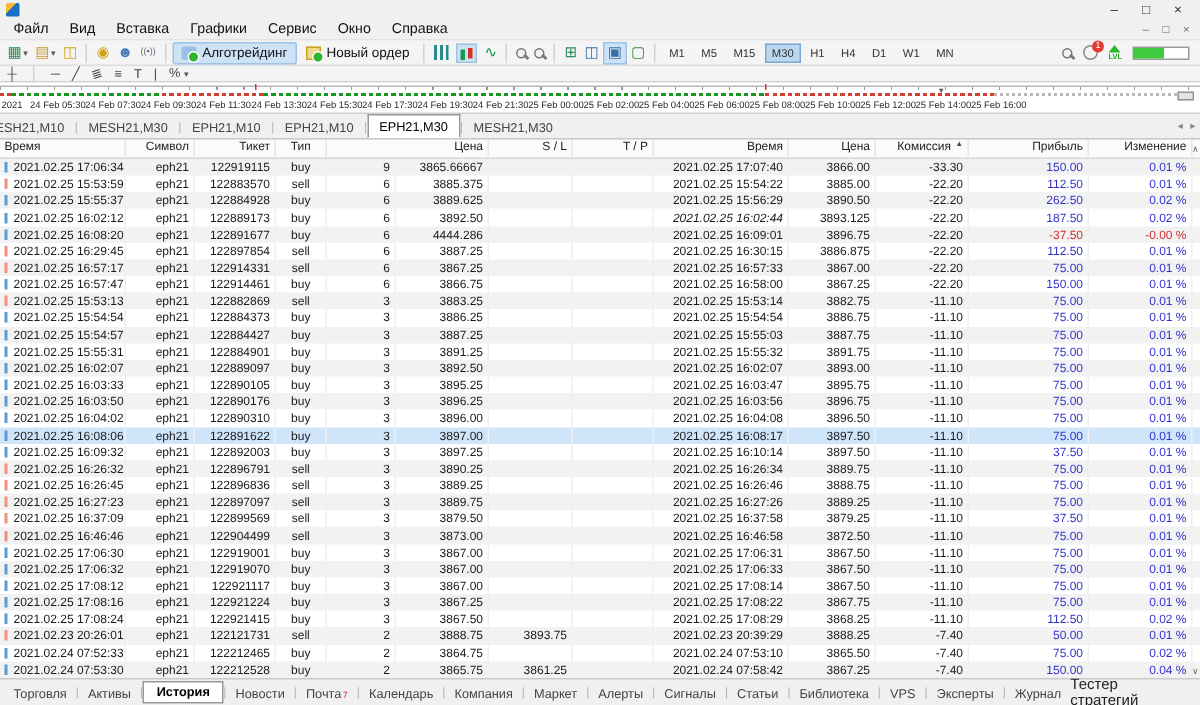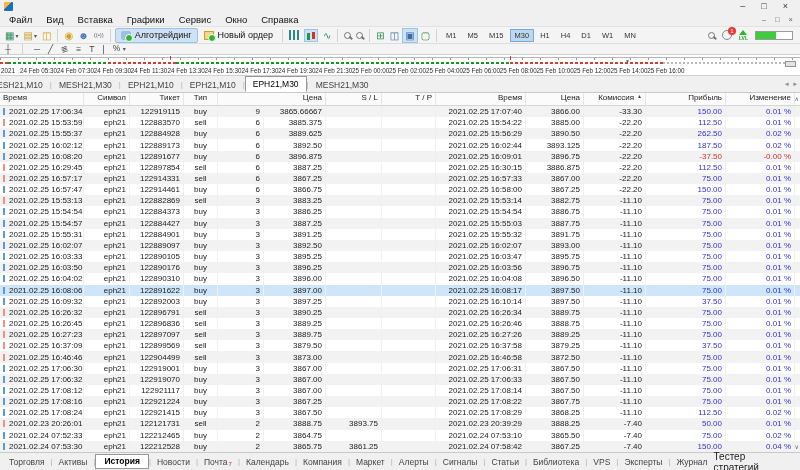--- a/index.html
+++ b/index.html
@@ -384,36 +384,36 @@
           <span class="mk buy"></span>
           <span class="">2021.02.25 16:02:12</span>
         </span>
         <span class="cell r" style="width: 46px;">eph21</span>
         <span class="cell r" style="width: 54px;">122889173</span>
         <span class="cell c" style="width: 34px;">buy</span>
         <span class="cell r" style="width: 46px;">6</span>
         <span class="cell r" style="width: 62px;">3892.50</span>
         <span class="cell r" style="width: 56px;"></span>
         <span class="cell r" style="width: 54px;"></span>
-        <span class="cell r" style="width: 90px;">2021.02.25 16:02:44</span>
+        <span class="cell r" style="width: 90px; font-style: italic;">2021.02.25 16:02:44</span>
         <span class="cell r" style="width: 58px;">3893.125</span>
         <span class="cell r" style="width: 62px;">-22.20</span>
         <span class="cell r blue" style="width: 80px;">187.50</span>
         <span class="cell r blue" style="width: 69px;">0.02 %</span>
       </div>
       <div class="hrow shade">
         <span class="cell l" style="width: 84px;">
           <span class="mk buy"></span>
           <span class="">2021.02.25 16:08:20</span>
         </span>
         <span class="cell r" style="width: 46px;">eph21</span>
         <span class="cell r" style="width: 54px;">122891677</span>
         <span class="cell c" style="width: 34px;">buy</span>
         <span class="cell r" style="width: 46px;">6</span>
-        <span class="cell r" style="width: 62px;">3896.875</span>
+        <span class="cell r" style="width: 62px;">4444.286</span>
         <span class="cell r" style="width: 56px;"></span>
         <span class="cell r" style="width: 54px;"></span>
         <span class="cell r" style="width: 90px;">2021.02.25 16:09:01</span>
         <span class="cell r" style="width: 58px;">3896.75</span>
         <span class="cell r" style="width: 62px;">-22.20</span>
         <span class="cell r red" style="width: 80px;">-37.50</span>
         <span class="cell r red" style="width: 69px;">-0.00 %</span>
       </div>
       <div class="hrow">
         <span class="cell l" style="width: 84px;">

